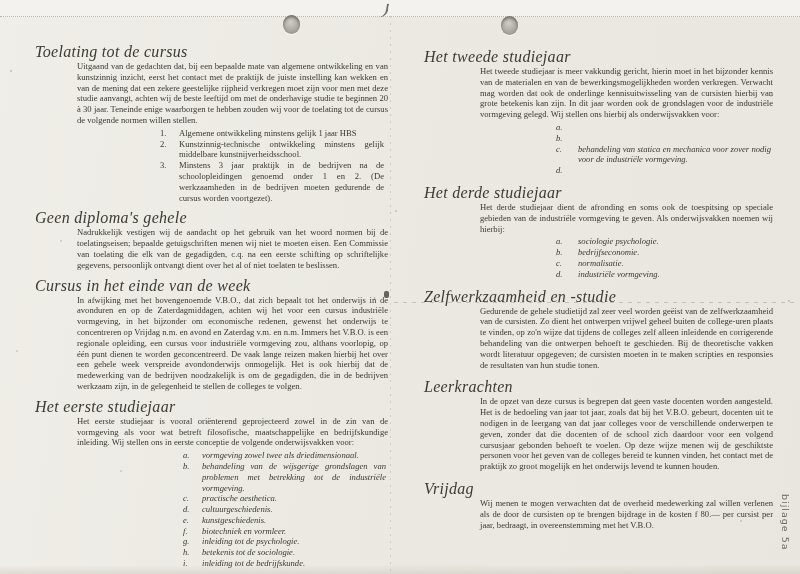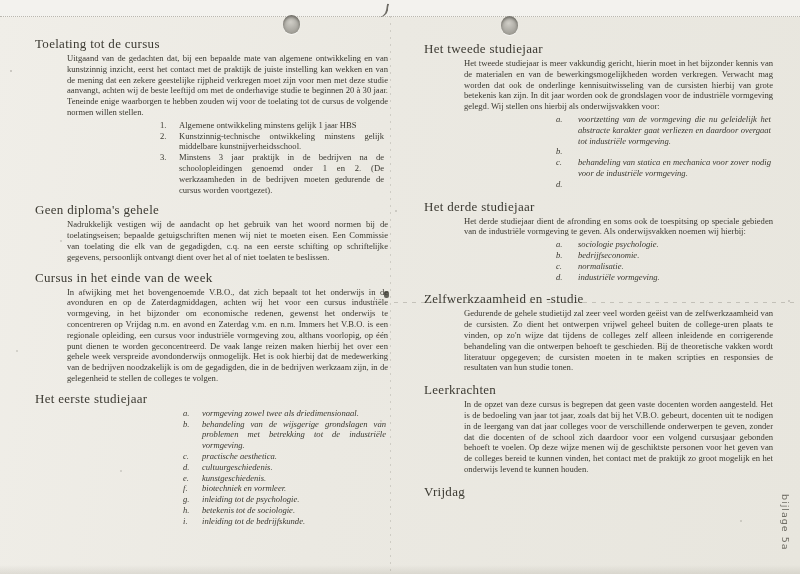--- a/index.html
+++ b/index.html
@@ -64,25 +64,25 @@
     font-size:9.5px; letter-spacing:1px; color:#716f66;
   }
 
   .col { position:absolute; font-size:8.6px; line-height:10.8px; }
   .col-left  { left:35px;  top:38px; width:353px; }
   .col-right { left:424px; top:43px; width:349px; }
 
   .sec { margin-bottom:9px; }
   .col-right .sec { margin-bottom:11px; }
   .sec-h {
-    font-size:13px; line-height:12px;
-    letter-spacing:0.3px; margin:0 0 3px 0; color:#3c3a32;
-  }
-  .sec-b { margin-left:32px; text-align:justify; }
-  .col-right .sec-b { margin-left:40px; }
+    font-style:italic; font-size:16px; line-height:12px;
+    letter-spacing:0.3px; margin:8px 0 3px 0; color:#3c3a32;
+  }
+  .sec-b { margin-left:42px; text-align:justify; }
+  .col-right .sec-b { margin-left:56px; }
 
   .list { margin-top:2px; }
   .list-num   { margin-left:125px; width:224px; }
   .list-let-l { margin-left:148px; width:203px; }
   .list-let-r { margin-left:132px; width:215px; }
   .li { display:flex; font-style:italic; }
   .list-num .li { font-style:normal; }
   .li .m { flex:0 0 19px; }
   .list-let-r .li .m { flex-basis:22px; }
   .li .t { flex:1; text-align:justify; }
@@ -129,20 +129,21 @@
       <div class="sec-b">Nadrukkelijk vestigen wij de aandacht op het gebruik van het woord normen bij de toelatingseisen; bepaalde getuigschriften menen wij niet te moeten eisen. Een Commissie van toelating die elk van de gegadigden, c.q. na een eerste schifting op schriftelijke gegevens, persoonlijk ontvangt dient over het al of niet toelaten te beslissen.</div>
     </div>
 
     <div class="sec">
       <div class="sec-h">Cursus in het einde van de week</div>
       <div class="sec-b">In afwijking met het bovengenoemde V.B.O., dat zich bepaalt tot het onderwijs in de avonduren en op de Zaterdagmiddagen, achten wij het voor een cursus industriële vormgeving, in het bijzonder om economische redenen, gewenst het onderwijs te concentreren op Vrijdag n.m. en avond en Zaterdag v.m. en n.m. Immers het V.B.O. is een regionale opleiding, een cursus voor industriële vormgeving zou, althans voorlopig, op één punt dienen te worden geconcentreerd. De vaak lange reizen maken hierbij het over een gehele week verspreide avondonderwijs onmogelijk. Het is ook hierbij dat de medewerking van de bedrijven noodzakelijk is om de gegadigden, die in de bedrijven werkzaam zijn, in de gelegenheid te stellen de colleges te volgen.</div>
     </div>
 
     <div class="sec">
       <div class="sec-h">Het eerste studiejaar</div>
+      <div class="sec-b">Het eerste studiejaar is vooral oriënterend geprojecteerd zowel in de zin van de vormgeving als voor wat betreft filosofische, maatschappelijke en bedrijfskundige inleiding. Wij stellen ons in eerste conceptie de volgende onderwijsvakken voor:</div>
       <div class="list list-let-l">
         <div class="li">
           <span class="m">a.</span>
           <span class="t">vormgeving zowel twee als driedimensionaal.</span>
         </div>
         <div class="li">
           <span class="m">b.</span>
           <span class="t">behandeling van de wijsgerige grondslagen van problemen met betrekking tot de industriële vormgeving.</span>
         </div>
         <div class="li">
@@ -178,21 +179,20 @@
   </div>
 
   <div class="col col-right">
 
     <div class="sec">
       <div class="sec-h">Het tweede studiejaar</div>
       <div class="sec-b">Het tweede studiejaar is meer vakkundig gericht, hierin moet in het bijzonder kennis van de materialen en van de bewerkingsmogelijkheden worden verkregen. Verwacht mag worden dat ook de onderlinge kennisuitwisseling van de cursisten hierbij van grote betekenis kan zijn. In dit jaar worden ook de grondslagen voor de industriële vormgeving gelegd. Wij stellen ons hierbij als onderwijsvakken voor:</div>
       <div class="list list-let-r">
         <div class="li">
           <span class="m">a.</span>
-          <span class="t">voortzetting van de vormgeving die nu geleidelijk het abstracte karakter gaat verliezen en daardoor overgaat tot industriële vormgeving.</span>
         </div>
         <div class="li">
           <span class="m">b.</span>
         </div>
         <div class="li">
           <span class="m">c.</span>
           <span class="t">behandeling van statica en mechanica voor zover nodig voor de industriële vormgeving.</span>
         </div>
         <div class="li">
           <span class="m">d.</span>
@@ -228,15 +228,16 @@
       <div class="sec-b">Gedurende de gehele studietijd zal zeer veel worden geëist van de zelfwerkzaamheid van de cursisten. Zo dient het ontwerpen vrijwel geheel buiten de college-uren plaats te vinden, op zo'n wijze dat tijdens de colleges zelf alleen inleidende en corrigerende behandeling van die ontwerpen behoeft te geschieden. Bij de theoretische vakken wordt literatuur opgegeven; de cursisten moeten in te maken scripties en responsies de resultaten van hun studie tonen.</div>
     </div>
 
     <div class="sec">
       <div class="sec-h">Leerkrachten</div>
       <div class="sec-b">In de opzet van deze cursus is begrepen dat geen vaste docenten worden aangesteld. Het is de bedoeling van jaar tot jaar, zoals dat bij het V.B.O. gebeurt, docenten uit te nodigen in de leergang van dat jaar colleges voor de verschillende onderwerpen te geven, zonder dat die docenten of de school zich daardoor voor een volgend cursusjaar gebonden behoeft te voelen. Op deze wijze menen wij de geschiktste personen voor het geven van de colleges bereid te kunnen vinden, het contact met de praktijk zo groot mogelijk en het onderwijs levend te kunnen houden.</div>
     </div>
 
     <div class="sec">
       <div class="sec-h">Vrijdag</div>
+      <div class="sec-b">Wij menen te mogen verwachten dat de overheid medewerking zal willen verlenen als de door de cursisten op te brengen bijdrage in de kosten f 80.— per cursist per jaar, bedraagt, in overeenstemming met het V.B.O.</div>
     </div>
   </div>
 </div>
 
 </body></html>

